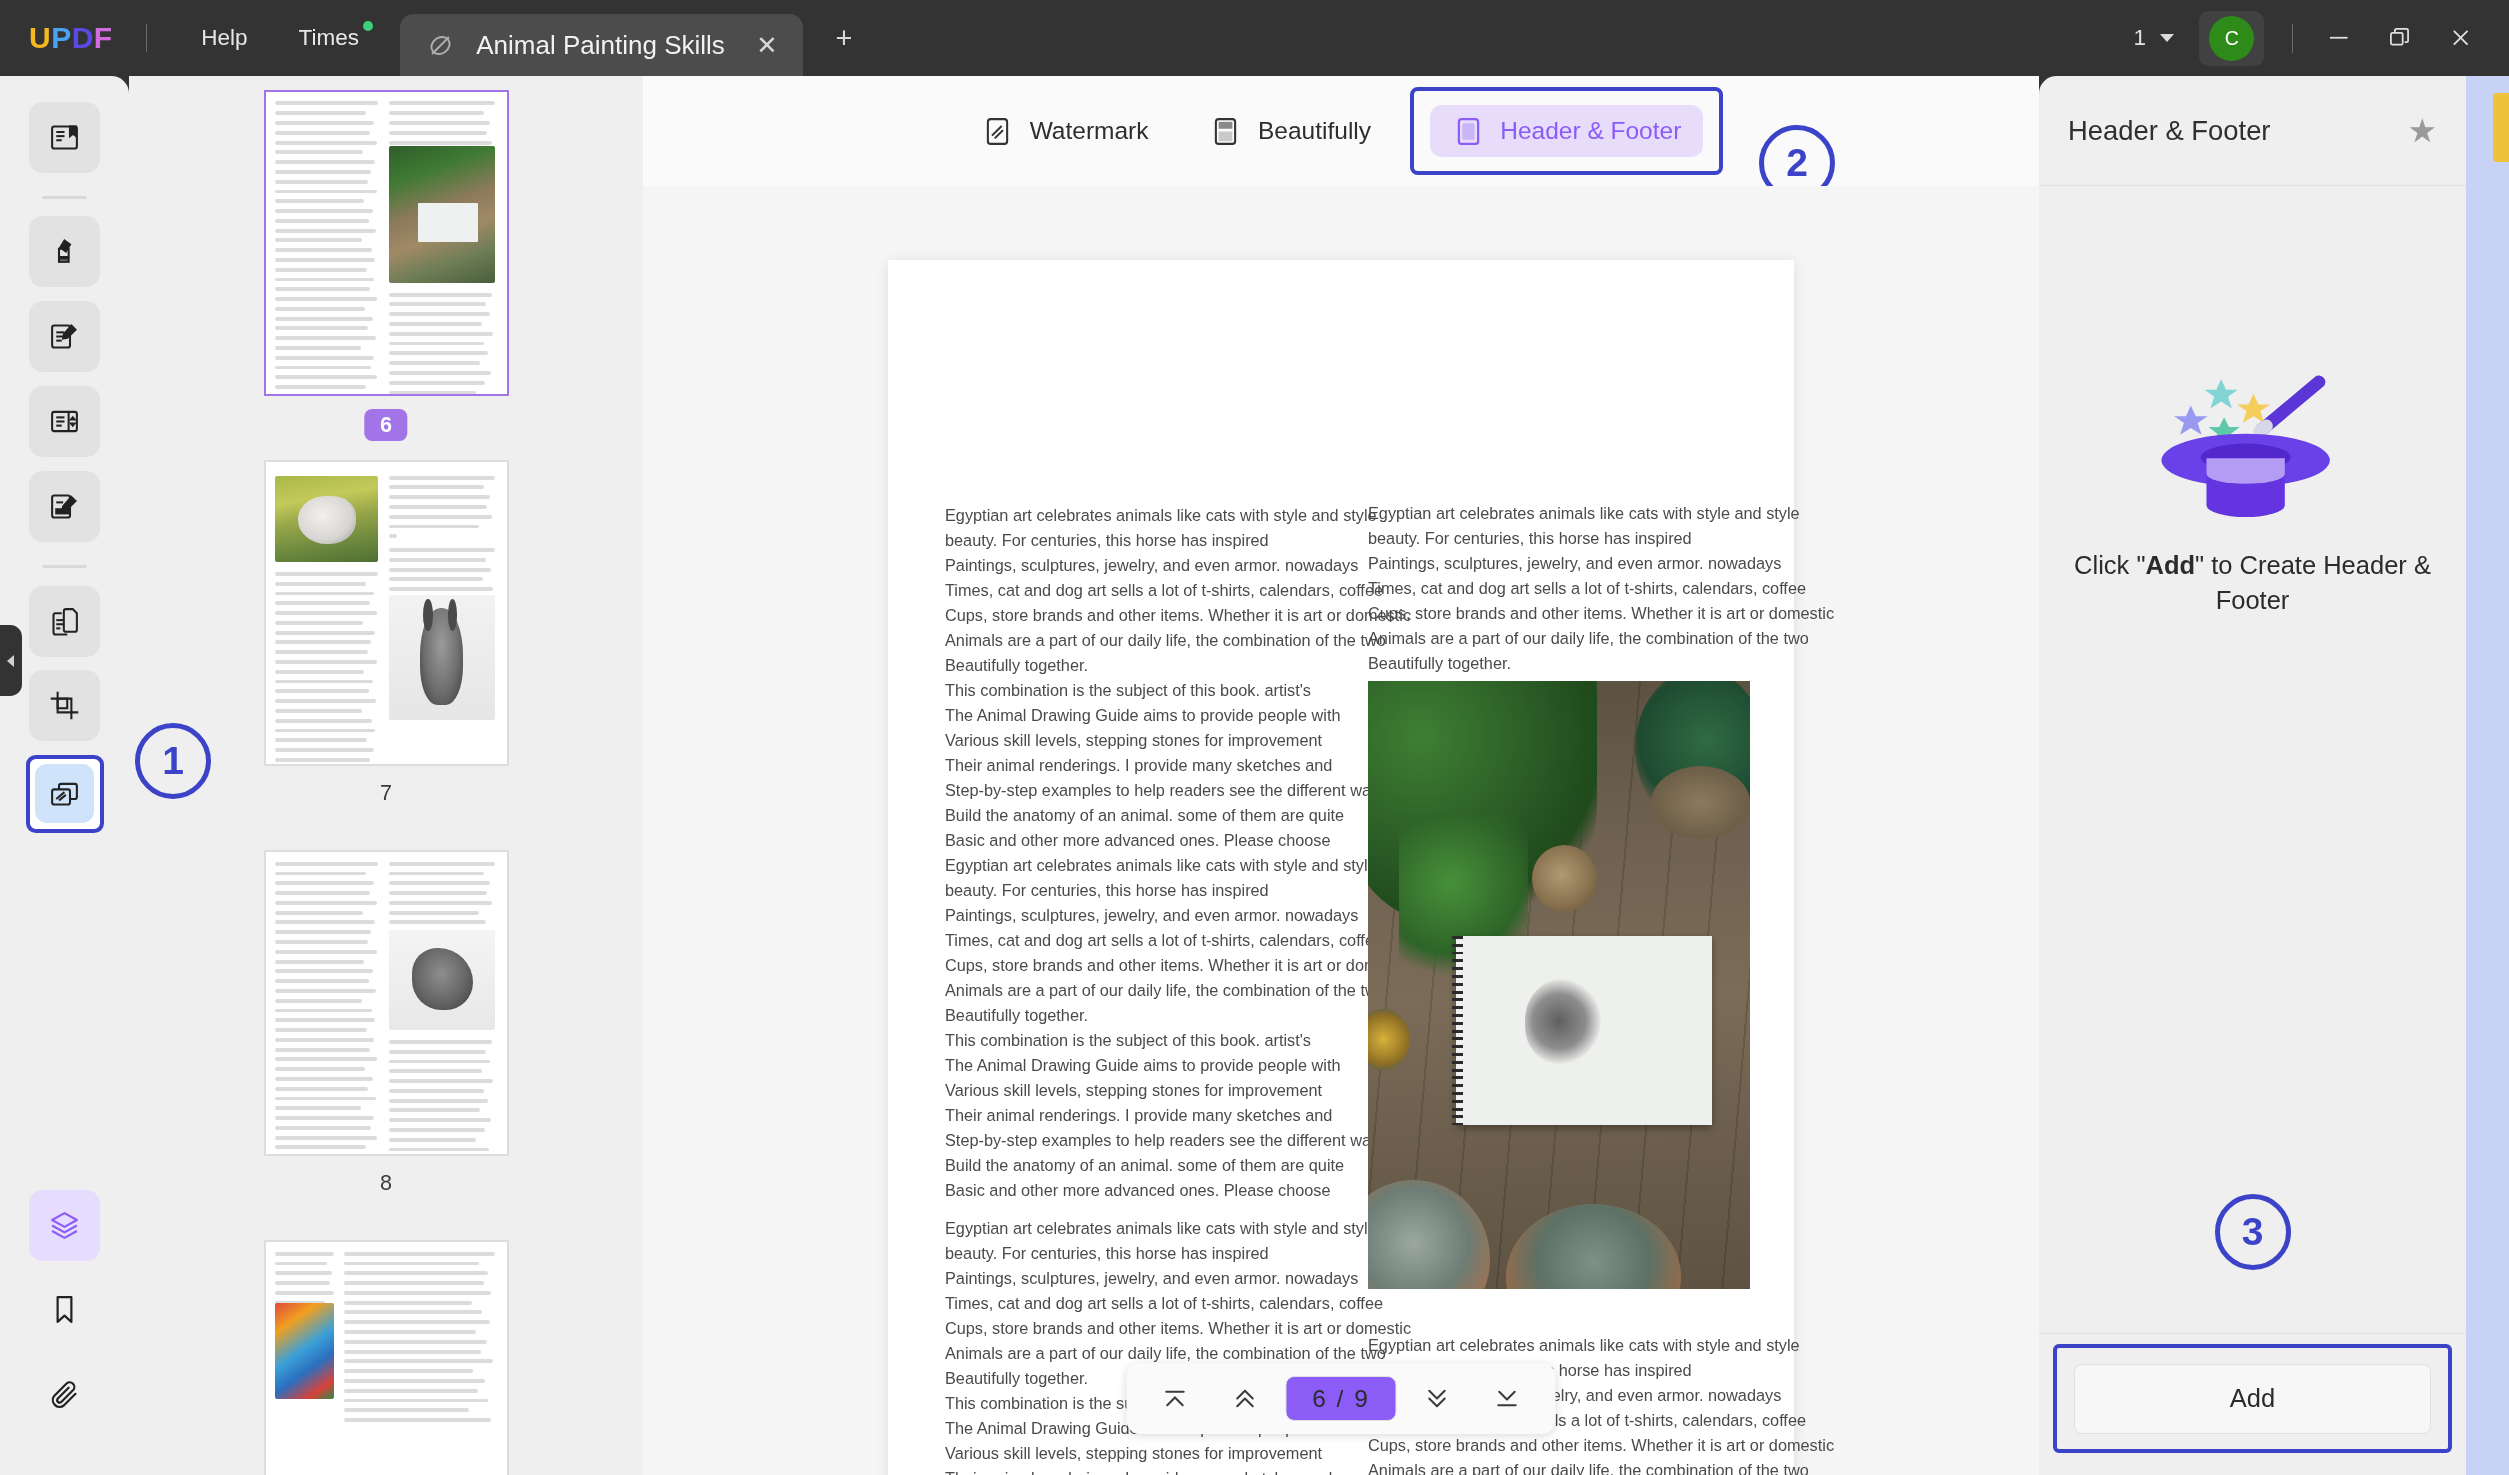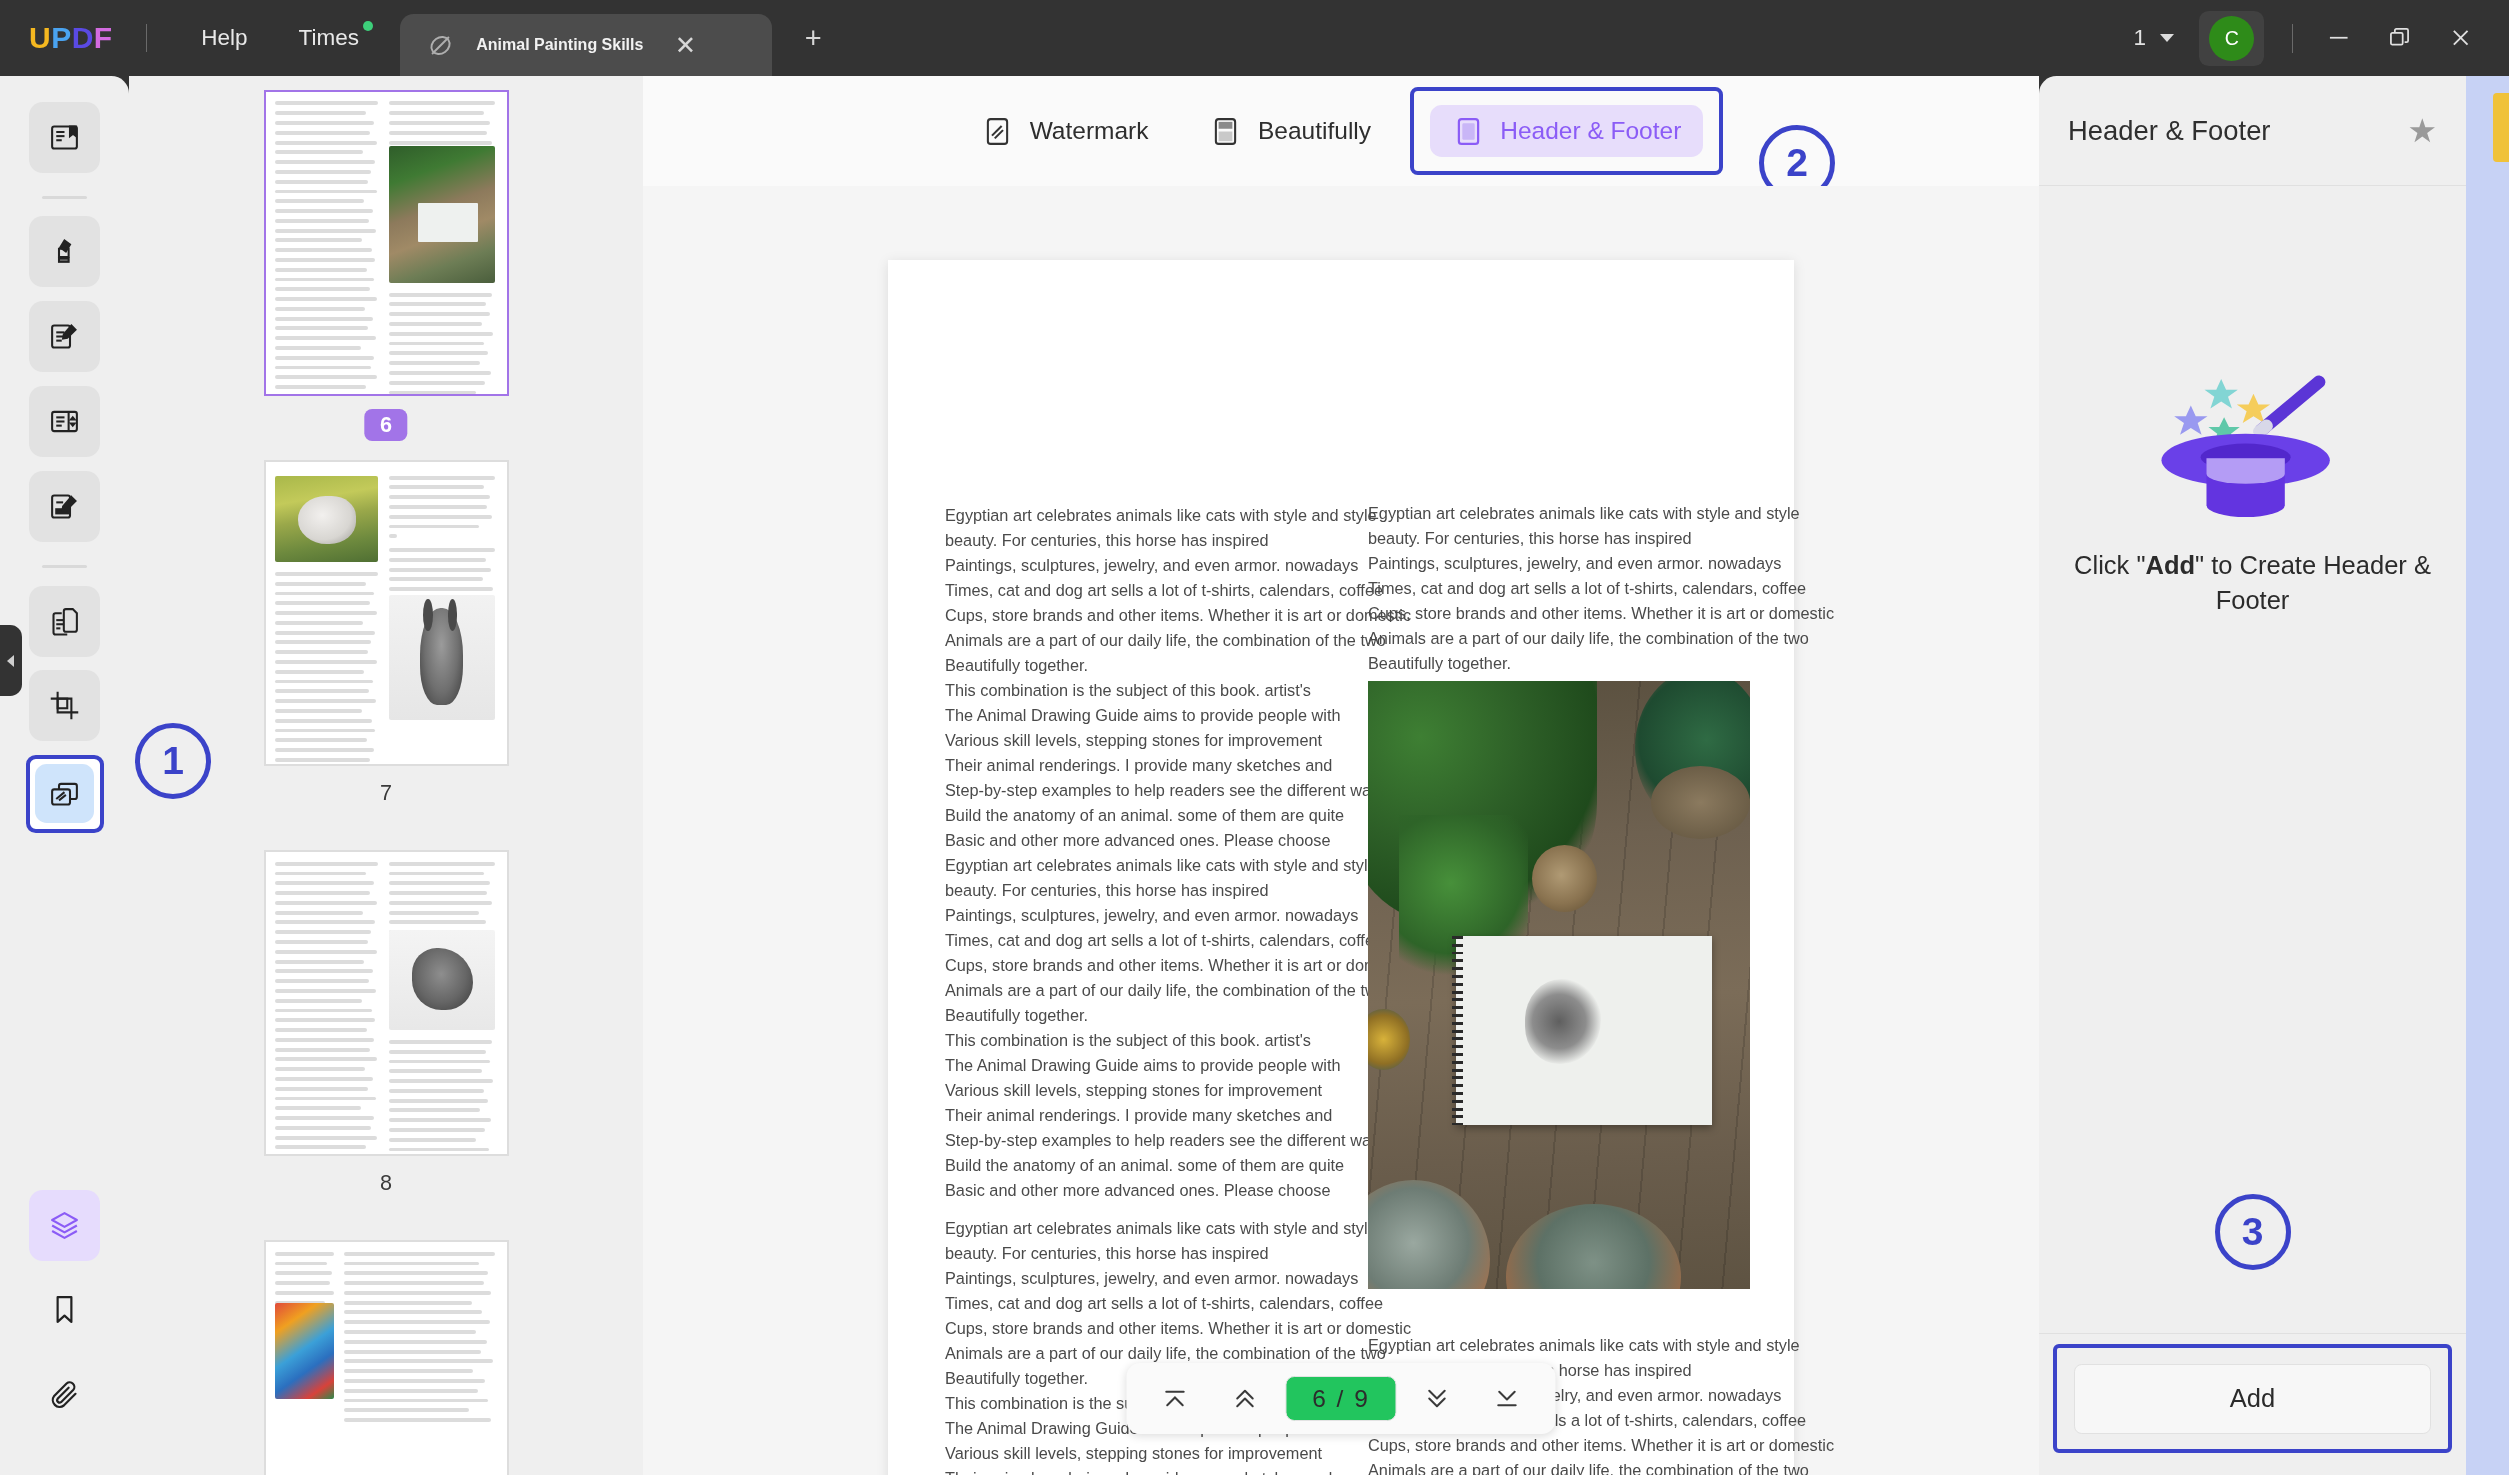--- a/index.html
+++ b/index.html
@@ -35,21 +35,21 @@
     position: absolute; right: 7.8px; top: 3.9px;
     width: 9.8px; height: 9.8px; border-radius: 50%; background: #3dcf7a;
   }
   .doc-tab {
     margin-left: 19.6px; height: 62px; min-width: 372px;
     background: #4c4c4c; border-radius: 13.7px 13.7px 0 0;
     display: flex; align-items: center; padding: 0 19.6px 0 25.5px;
     align-self: flex-end;
   }
   .doc-tab-icon { width:29px; height:29px; margin-right:21.6px; opacity:.75;}
-  .doc-tab-title { color:#f2f2f2; font-size:16px; white-space:nowrap;font-weight:bold; }
+  .doc-tab-title { color:#f2f2f2; font-size:26px; white-space:nowrap; }
   .doc-tab-close {
     margin-left: 25.5px; width: 33px; height: 33px; display:flex;
     align-items:center; justify-content:center; color:#d8d8d8; font-size:25.5px;
   }
   .tab-add {
     margin-left: 21.6px; color:#d8d8d8; font-size:29px; width:39px;
     height:39px; display:flex; align-items:center; justify-content:center;
     align-self:center;
   }
   .tb-right { margin-left:auto; display:flex; align-items:center; padding-right:17.6px; }
@@ -179,21 +179,21 @@
 
   
   .pagenav {
     position:absolute; left:50%; transform:translateX(-50%); bottom:41px;
     height:71px; background:#fafafa; border-radius:13.7px;
     box-shadow:0 2px 9.8px rgba(0,0,0,.14);
     display:flex;align-items:center;gap:9.8px;padding:0 17.6px;
   }
   .nav-btn { width:61px;height:55px;display:flex;align-items:center;justify-content:center; }
   .page-field {
-    background:#22c55e;border:1px solid #e3e3e3;border-radius:8.8px;
+    background:#8b5cf6;border:1px solid #e3e3e3;border-radius:8.8px;
     padding:7.8px 25.5px;font-size:24.5px;color:#2c2c2c;letter-spacing:2px;
   }
 
   
   .rightpanel {
     position:absolute;left:2039px;top:0;width:427px;height:1399px;
     background:#efefef; border-radius:17.6px 0 0 0;
     display:flex;flex-direction:column;
   }
   .rp-head {

